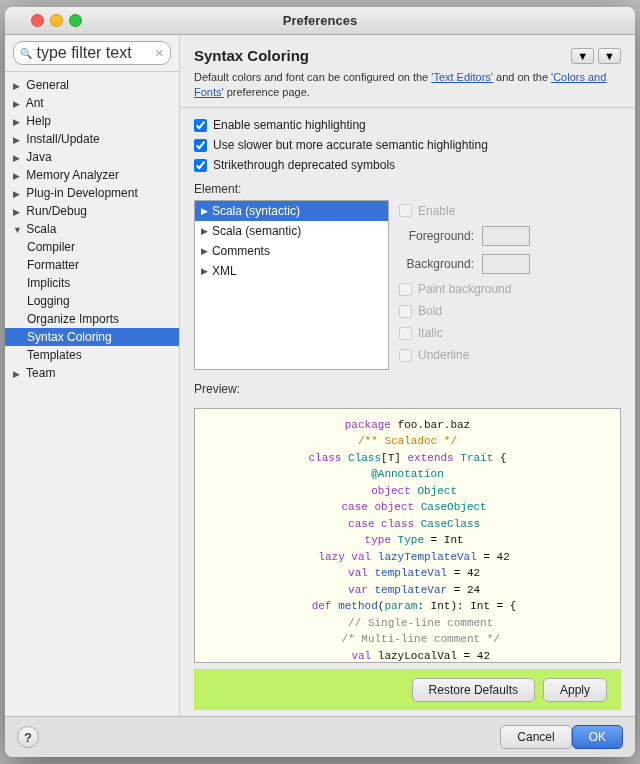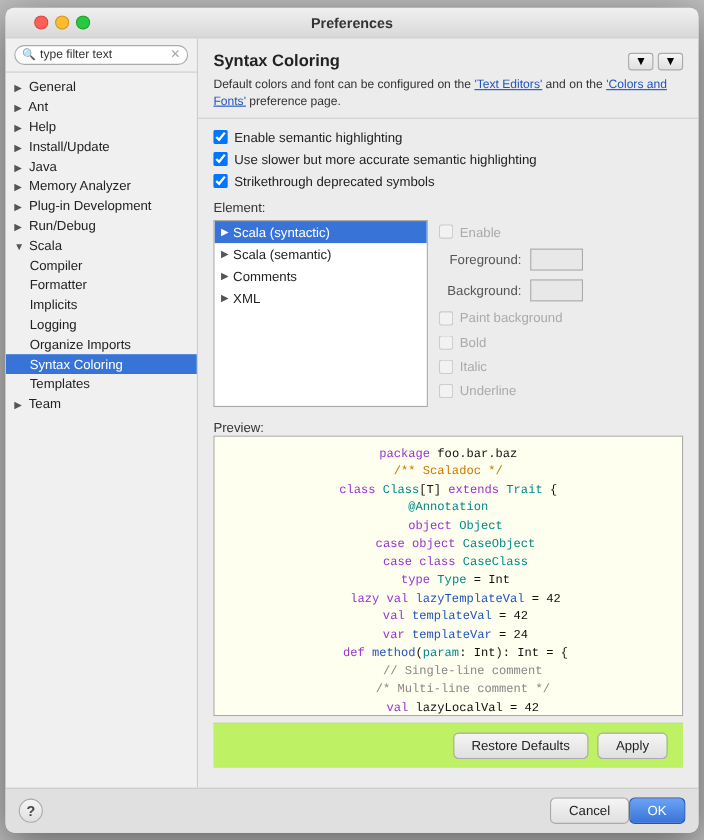--- a/index.html
+++ b/index.html
@@ -80,21 +80,21 @@
       align-items: center;
       background: white;
       border: 1px solid #aaa;
       border-radius: 10px;
       padding: 2px 6px;
       gap: 4px;
     }
     .search-input-wrap input {
       border: none;
       outline: none;
-      font-size: 11px;
+      font-size: 16px;
       color: #aaa;
       background: transparent;
       flex: 1;
       width: 100%;
     }
     .search-icon {
       color: #aaa;
       font-size: 10px;
     }
     .search-clear {
@@ -176,21 +176,21 @@
     .content-body {
       flex: 1;
       padding: 10px 14px;
       overflow-y: auto;
       display: flex;
       flex-direction: column;
       gap: 6px;
     }
     .checkbox-row {
       display: flex;
-      align-items: flex-start;
+      align-items: flex-end;
       gap: 6px;
       font-size: 12px;
       color: #222;
     }
     .checkbox-row input[type=checkbox] {
       width: 13px;
       height: 13px;
       cursor: pointer;
     }
     .element-section {
@@ -272,21 +272,21 @@
     .paint-bg-row input, .bold-row input, .italic-row input, .underline-row input {
       width: 13px; height: 13px;
     }
     .preview-section {
       margin-top: 6px;
       flex-shrink: 0;
     }
     .preview-label {
       font-size: 12px;
       color: #333;
-      margin-bottom: 0;
+      margin-bottom: 12px;
     }
     .preview-box {
       background: #fffff0;
       border: 1px solid #aaa;
       padding: 8px 10px;
       font-family: "Menlo", "Monaco", "Courier New", monospace;
       font-size: 11px;
       line-height: 1.5;
       height: 255px;
       overflow: hidden;

